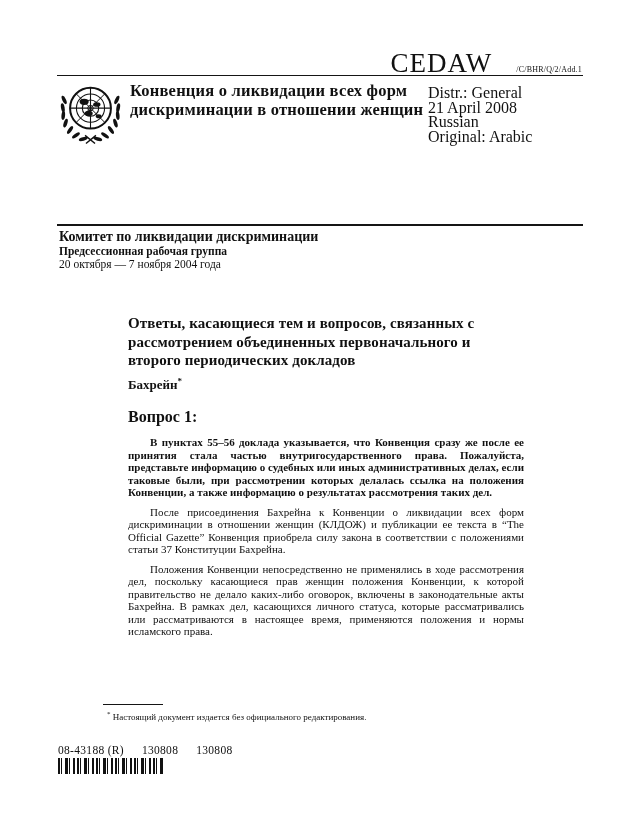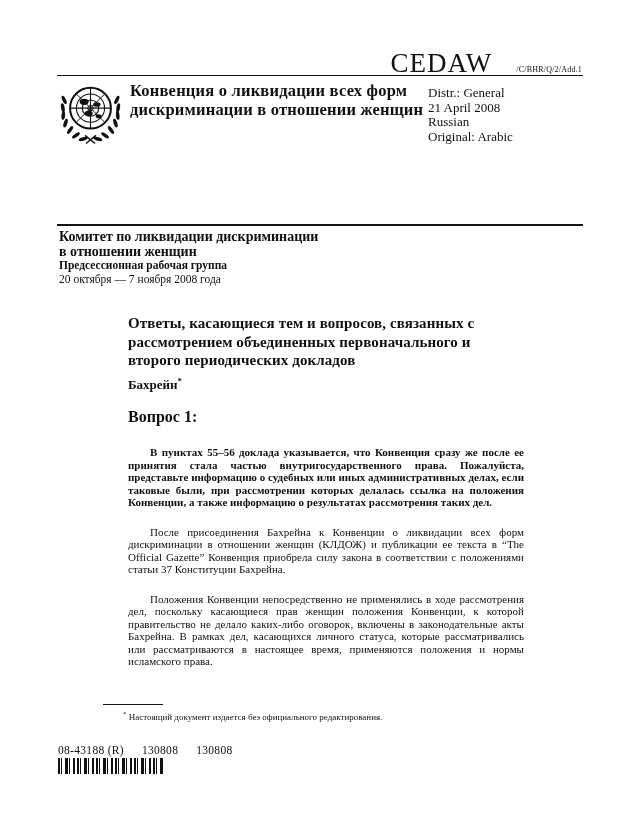--- a/index.html
+++ b/index.html
@@ -31,21 +31,21 @@
 
   
   .emblem { position: absolute; left: 56px; top: 80px; width: 69px; height: 69px; }
   .masthead-title {
     position: absolute; left: 130px; top: 82px; width: 300px;
     font-size: 16.5px; font-weight: bold; line-height: 18.6px;
     letter-spacing: .2px;
   }
   .distr {
     position: absolute; left: 428px; top: 86px;
-    font-size: 13px; line-height: 14.6px;
+    font-size: 16px; line-height: 14.6px;
   }
 
   
   .section-rule {
     position: absolute; left: 57px; right: 57px; top: 224px;
     border-top: 2.4px solid #151515;
   }
   .committee { position: absolute; left: 59px; top: 230px; }
   .committee .big { font-size: 14px; font-weight: bold; line-height: 14.6px; }
   .committee .mid { font-size: 11.5px; font-weight: bold; line-height: 13.8px; }
@@ -54,29 +54,29 @@
   
   .content { position: absolute; left: 128px; top: 314px; width: 396px; }
   .doc-title {
     font-size: 15px; font-weight: bold; line-height: 18.6px;
     width: 362px; letter-spacing: .1px;
   }
   .country { margin-top: 6px; font-size: 13px; font-weight: bold; }
   .country sup { font-size: 9px; }
   .question { margin-top: 15px; font-size: 16px; font-weight: bold; }
   .para {
-    margin-top: 17px; font-size: 11px; line-height: 12.5px;
+    margin-top: 7px; font-size: 11px; line-height: 12.5px;
     text-align: justify; text-indent: 22px;
   }
-  .para.bold { font-weight: bold; margin-top: 20px; }
+  .para.bold { font-weight: bold; margin-top: 10px; }
 
   
   .footnote-block { position: absolute; left: 103px; top: 704px; width: 330px; }
   .footnote-rule { width: 60px; border-top: 1px solid #151515; margin-bottom: 5px; }
-  .footnote-text { font-size: 9px; margin-left: 20px; }
+  .footnote-text { font-size: 9px; margin-left: 4px; }
   .footnote-text sup { font-size: 7px; }
 
   .job-line {
     position: absolute; left: 58px; top: 744px;
     font-size: 11.5px; letter-spacing: .3px; white-space: nowrap;
   }
   .job-line span { margin-right: 0; }
   .job-line .gap { display: inline-block; width: 18px; }
 
   .barcode {
@@ -138,23 +138,22 @@
   <div class="distr">
     <div>Distr.: General</div>
     <div>21 April 2008</div>
     <div>Russian</div>
     <div>Original: Arabic</div>
   </div>
 
   <div class="section-rule"></div>
   <div class="committee">
     <div class="big">Комитет по ликвидации дискриминации</div>
-    <div class="big">в отношении женщин</div>
     <div class="mid">Предсессионная рабочая группа</div>
-    <div class="date">20 октября — 7 ноября 2008 года</div>
+    <div class="date">20 октября — 7 ноября 2004 года</div>
   </div>
 
   <div class="content">
     <div class="doc-title">Ответы, касающиеся тем и вопросов, связанных с рассмотрением объединенных первоначального и второго периодических докладов</div>
     <div class="country"><span>Бахрейн</span><sup>*</sup></div>
     <div class="question">Вопрос 1:</div>
     <p class="para bold">В пунктах 55–56 доклада указывается, что Конвенция сразу же после ее принятия стала частью внутригосударственного права. Пожалуйста, представьте информацию о судебных или иных административных делах, если таковые были, при рассмотрении которых делалась ссылка на положения Конвенции, а также информацию о результатах рассмотрения таких дел.</p>
     <p class="para">После присоединения Бахрейна к Конвенции о ликвидации всех форм дискриминации в отношении женщин (КЛДОЖ) и публикации ее текста в “The Official Gazette” Конвенция приобрела силу закона в соответствии с положениями статьи 37 Конституции Бахрейна.</p>
     <p class="para">Положения Конвенции непосредственно не применялись в ходе рассмотрения дел, поскольку касающиеся прав женщин положения Конвенции, к которой правительство не делало каких-либо оговорок, включены в законодательные акты Бахрейна. В рамках дел, касающихся личного статуса, которые рассматривались или рассматриваются в настоящее время, применяются положения и нормы исламского права.</p>
   </div>

